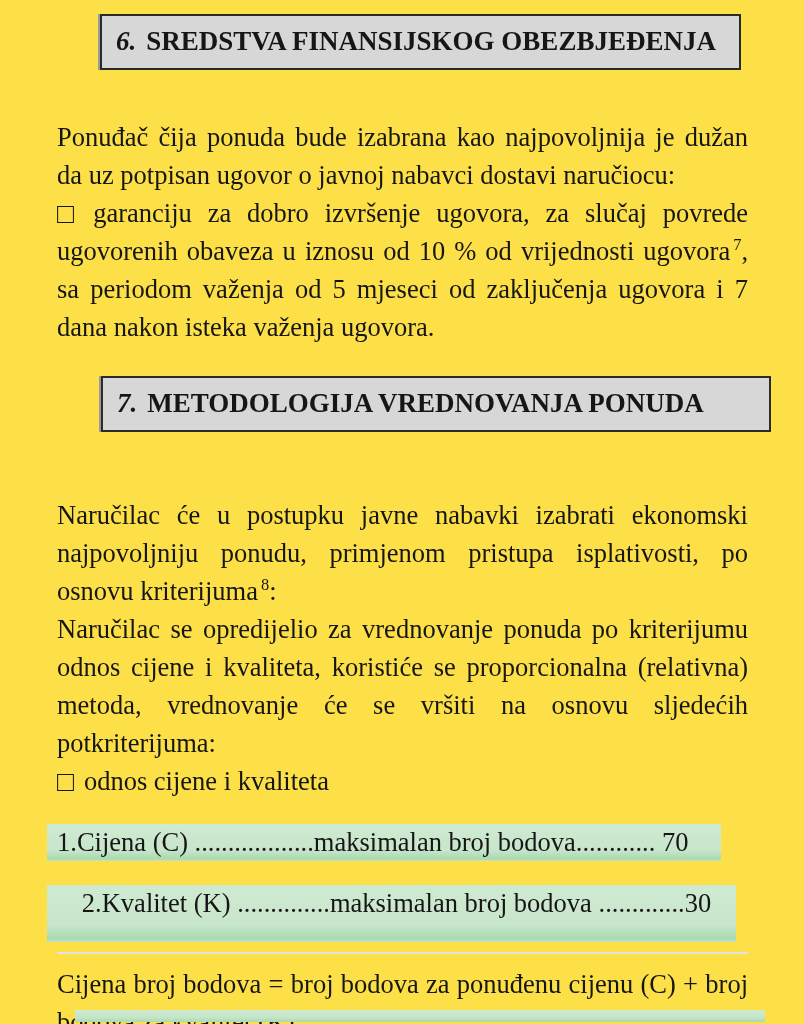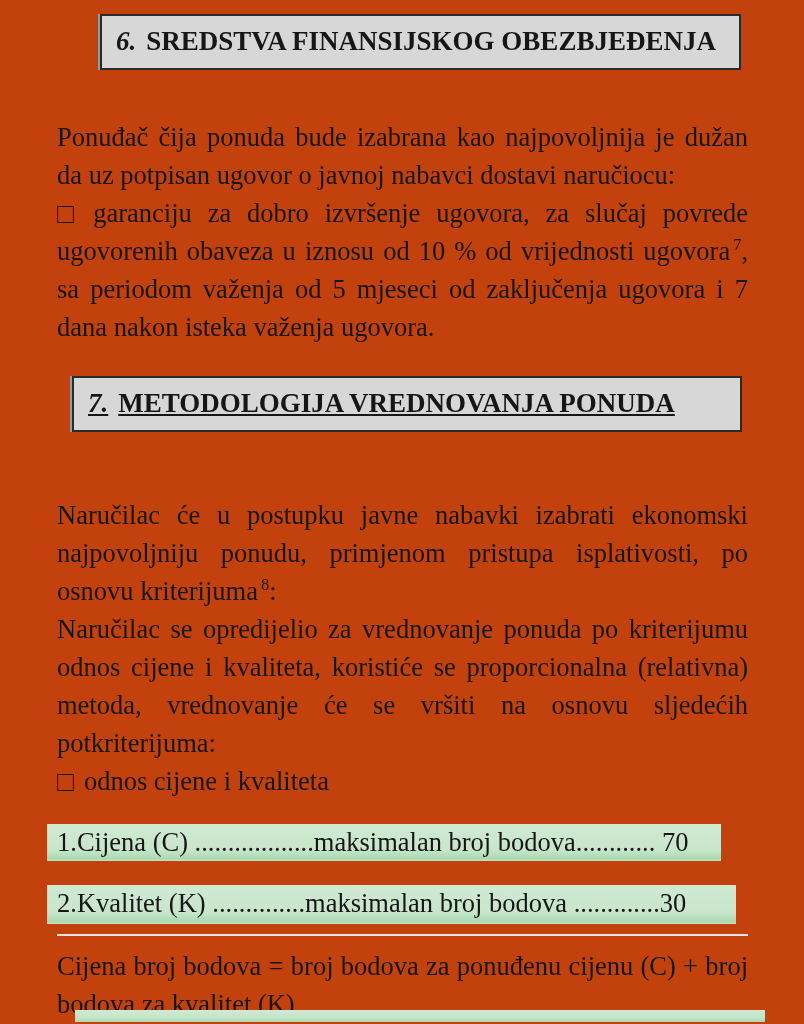--- a/index.html
+++ b/index.html
@@ -4,21 +4,21 @@
 <style>
   html, body {
     margin: 0;
     padding: 0;
     background: #ffffff;
   }
   .page {
     position: relative;
     width: 804px;
     height: 1024px;
-    background: #c2410c;
+    background: #fde047;
     overflow: hidden;
     font-family: "Liberation Serif", "DejaVu Serif", serif;
     color: #161616;
   }
   .content {
     position: relative;
     padding: 14px 56px 0 57px;
   }
   
   .heading-box {
@@ -30,24 +30,23 @@
     line-height: 38px;
     padding: 6px 12px 8px 14px;
     box-sizing: border-box;
     white-space: nowrap;
   }
   .box6 {
     margin-left: 43px;
     width: 641px;
   }
   .box7 {
-    margin-left: 15px;
+    margin-left: 44px;
     margin-top: 30px;
     width: 670px;
-    text-decoration: underline;
   }
   .h-num {
     font-style: italic;
     margin-right: 10px;
   }
   .h-line2 {
     padding-left: 42px;
   }
   
   .body-text {
@@ -80,21 +79,22 @@
     padding-left: 10px;
     background: linear-gradient(to bottom, #cfead2 0%, #c8e6cb 70%, #aadab1 94%, #c3e3c7 100%);
     margin-top: 24px;
   }
   .criteria-row.row1 {
     width: 664px;
     margin-bottom: 5px;
   }
   .criteria-row.row2 {
     width: 679px;
-    padding-bottom: 2px;
+    padding-bottom: 20px;
+    text-align: center;
   }
   .thin-rule {
     border: none;
     border-top: 2px solid #e3e3e3;
     margin: 10px 0 0 0;
   }
   .formula-para {
     margin-top: 11px;
   }
   

